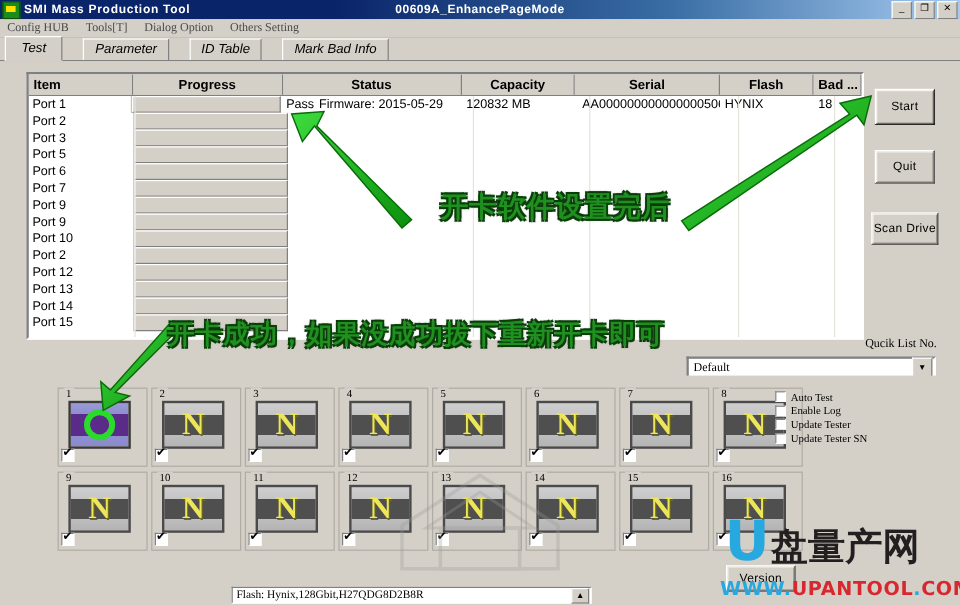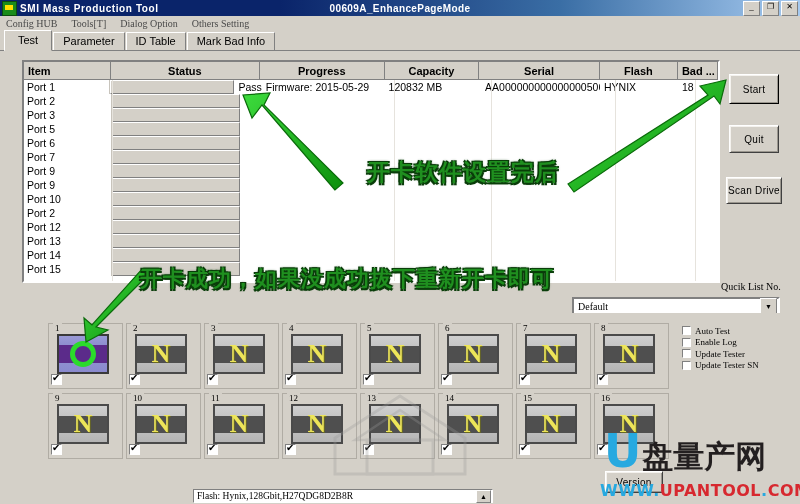--- a/index.html
+++ b/index.html
@@ -68,22 +68,23 @@
   
   .tabbar {
     position: absolute; left: 0; top: 31px; width: 800px; height: 20px;
     background: #d4d0c8; display: flex; align-items: flex-end;
     padding-left: 4px; box-sizing: border-box;
   }
   .tab {
     height: 17px; line-height: 17px; padding: 0 9px;
     font-size: 11px; color: #000; background: #d4d0c8;
     border: 1px solid; border-color: #ffffff #808080 #d4d0c8 #ffffff;
-    margin-right: 1px; white-space: nowrap;
+    margin-right: 17px; white-space: nowrap;
     font-family: "Liberation Sans", sans-serif;
+    font-style: italic;
   }
   .tab.active {
     height: 19px; line-height: 18px; font-weight: normal;
     border-color: #ffffff #808080 #d4d0c8 #ffffff;
     background: #d4d0c8; position: relative; z-index: 2;
     padding: 0 13px;
   }
   .tabline {
     position: absolute; left: 0; top: 50px; width: 800px; height: 1px;
     background: #808080;
@@ -222,21 +223,21 @@
     background: #ffffff;
     border: 1px solid; border-color: #808080 #ffffff #ffffff #808080;
     box-sizing: border-box;
   }
   .tile-check::after {
     content: "✔"; position: absolute; left: 0px; top: -3px;
     font-size: 10px; color: #000; line-height: 12px;
   }
 
   
-  .optgroup { position: absolute; left: 682px; top: 325px; }
+  .optgroup { position: absolute; left: 646px; top: 325px; }
   .opt { display: flex; align-items: center; height: 11.5px; }
   .opt-box {
     width: 9px; height: 9px; background: #ffffff;
     border: 1px solid; border-color: #808080 #ffffff #ffffff #808080;
     box-sizing: border-box; margin-right: 4px;
   }
   .opt-label {
     font-size: 9px; color: #000; font-family: "Liberation Serif", serif;
     white-space: nowrap;
   }
@@ -330,22 +331,22 @@
     <div class="tab">ID Table</div>
     <div class="tab">Mark Bad Info</div>
   </div>
   <div class="tabline"></div>
 
   <div class="panel">
 
     <div class="grid">
       <div class="grid-head">
         <div class="gh left" style="width:89px">Item</div>
+        <div class="gh" style="width:128px">Progress</div>
         <div class="gh" style="width:153px">Status</div>
-        <div class="gh" style="width:128px">Progress</div>
         <div class="gh" style="width:97px">Capacity</div>
         <div class="gh" style="width:124px">Serial</div>
         <div class="gh" style="width:80px">Flash</div>
         <div class="gh left" style="width:41px">Bad ...</div>
       </div>
 
       <div class="grid-body">
 
         <div class="vline" style="left:88px;  top:0; height:203px;"></div>
         <div class="vline" style="left:370px; top:0; height:203px;"></div>

